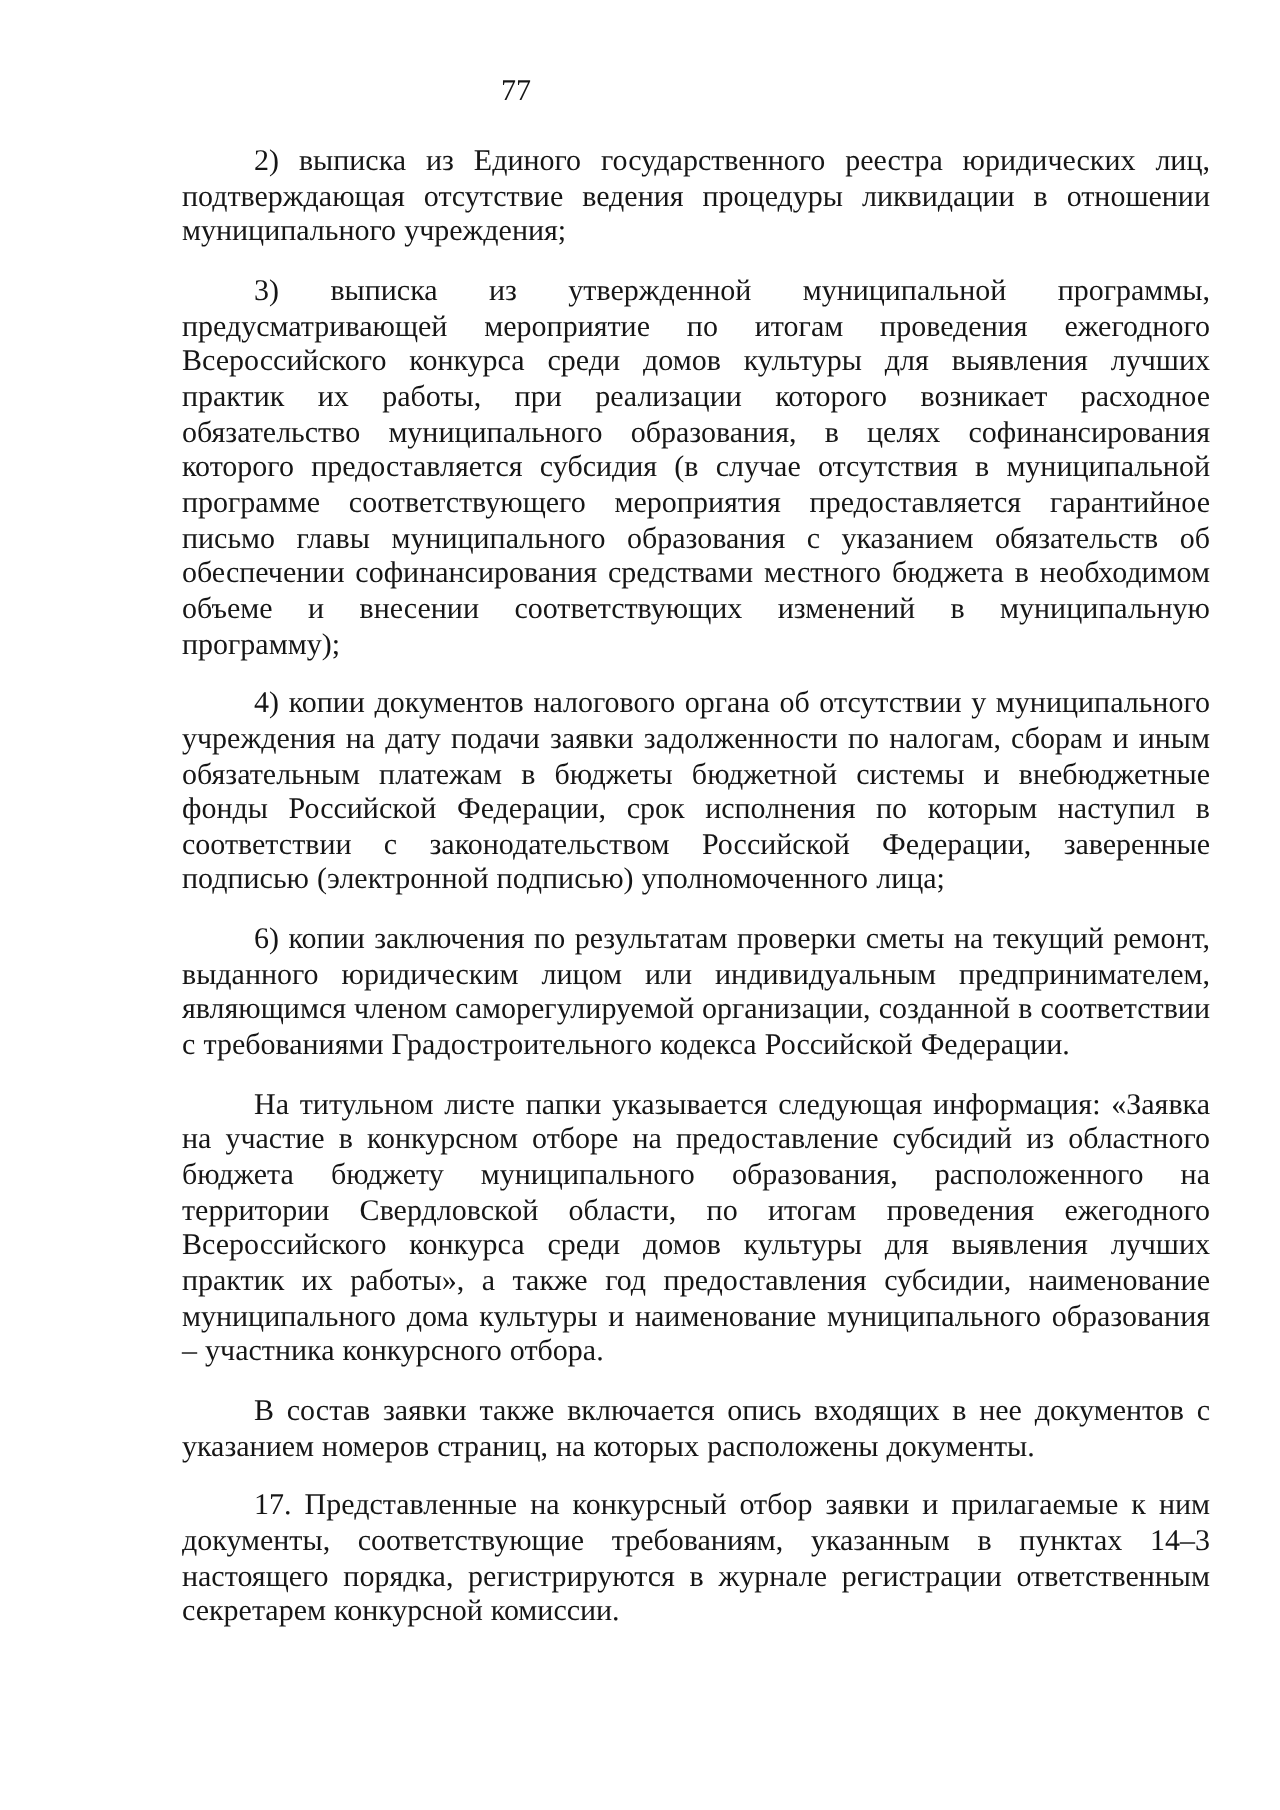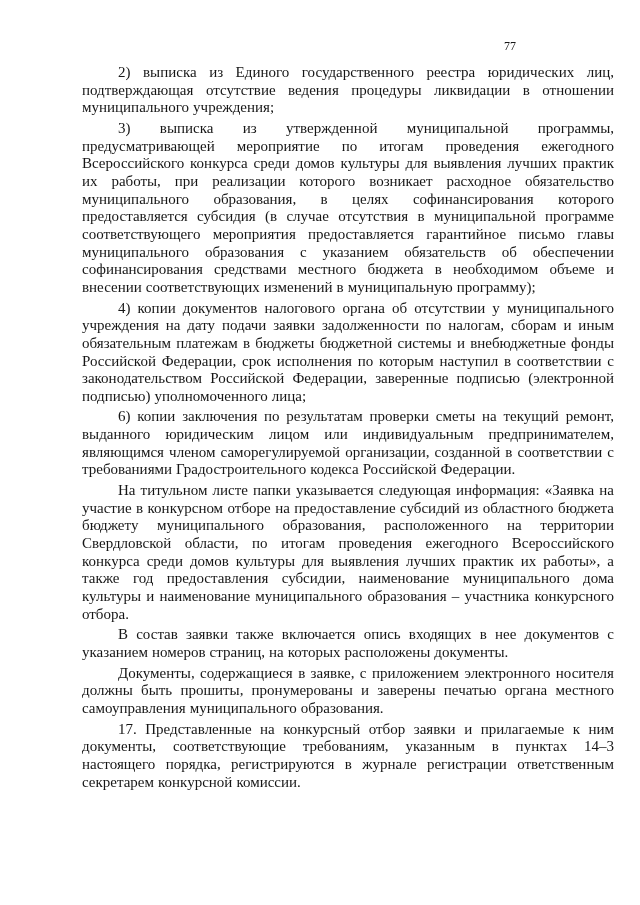--- a/index.html
+++ b/index.html
@@ -15,32 +15,32 @@
     overflow: hidden;
     font-family: "Liberation Serif", serif;
     color: #161616;
     -webkit-font-smoothing: antialiased;
   }
   .page-number {
     position: absolute;
     top: 38px;
     left: 0;
     width: 516px;
-    text-align: right;
-    font-size: 12px;
+    text-align: center;
+    font-size: 15px;
     line-height: 17.6px;
   }
   .text-block {
     position: absolute;
     top: 61px;
     left: 79px;
     width: 538px;
   }
   .para {
-    margin: 3px;
+    margin: 12px;
     padding: 0;
     text-indent: 36px;
     text-align: justify;
     font-size: 15px;
     line-height: 17.66px;
     hyphens: none;
     word-spacing: 0.02em;
   }
 </style>
 </head>
@@ -48,16 +48,15 @@
 
 <div class="page">
   <div class="page-number">77</div>
   <div class="text-block">
       <p class="para">2) выписка из Единого государственного реестра юридических лиц, подтверждающая отсутствие ведения процедуры ликвидации в отношении муниципального учреждения;</p>
       <p class="para">3) выписка из утвержденной муниципальной программы, предусматривающей мероприятие по итогам проведения ежегодного Всероссийского конкурса среди домов культуры для выявления лучших практик их работы, при реализации которого возникает расходное обязательство муниципального образования, в целях софинансирования которого предоставляется субсидия (в случае отсутствия в муниципальной программе соответствующего мероприятия предоставляется гарантийное письмо главы муниципального образования с указанием обязательств об обеспечении софинансирования средствами местного бюджета в необходимом объеме и внесении соответствующих изменений в муниципальную программу);</p>
       <p class="para">4) копии документов налогового органа об отсутствии у муниципального учреждения на дату подачи заявки задолженности по налогам, сборам и иным обязательным платежам в бюджеты бюджетной системы и внебюджетные фонды Российской Федерации, срок исполнения по которым наступил в соответствии с законодательством Российской Федерации, заверенные подписью (электронной подписью) уполномоченного лица;</p>
       <p class="para">6) копии заключения по результатам проверки сметы на текущий ремонт, выданного юридическим лицом или индивидуальным предпринимателем, являющимся членом саморегулируемой организации, созданной в соответствии с требованиями Градостроительного кодекса Российской Федерации.</p>
       <p class="para">На титульном листе папки указывается следующая информация: «Заявка на участие в конкурсном отборе на предоставление субсидий из областного бюджета бюджету муниципального образования, расположенного на территории Свердловской области, по итогам проведения ежегодного Всероссийского конкурса среди домов культуры для выявления лучших практик их работы», а также год предоставления субсидии, наименование муниципального дома культуры и наименование муниципального образования – участника конкурсного отбора.</p>
       <p class="para">В состав заявки также включается опись входящих в нее документов с указанием номеров страниц, на которых расположены документы.</p>
-      <p class="para">Документы, содержащиеся в заявке, с приложением электронного носителя должны быть прошиты, пронумерованы и заверены печатью органа местного самоуправления муниципального образования.</p>
       <p class="para">17. Представленные на конкурсный отбор заявки и прилагаемые к ним документы, соответствующие требованиям, указанным в пунктах 14–3 настоящего порядка, регистрируются в журнале регистрации ответственным секретарем конкурсной комиссии.</p>
     </div>
 </div>
 
 </body></html>

